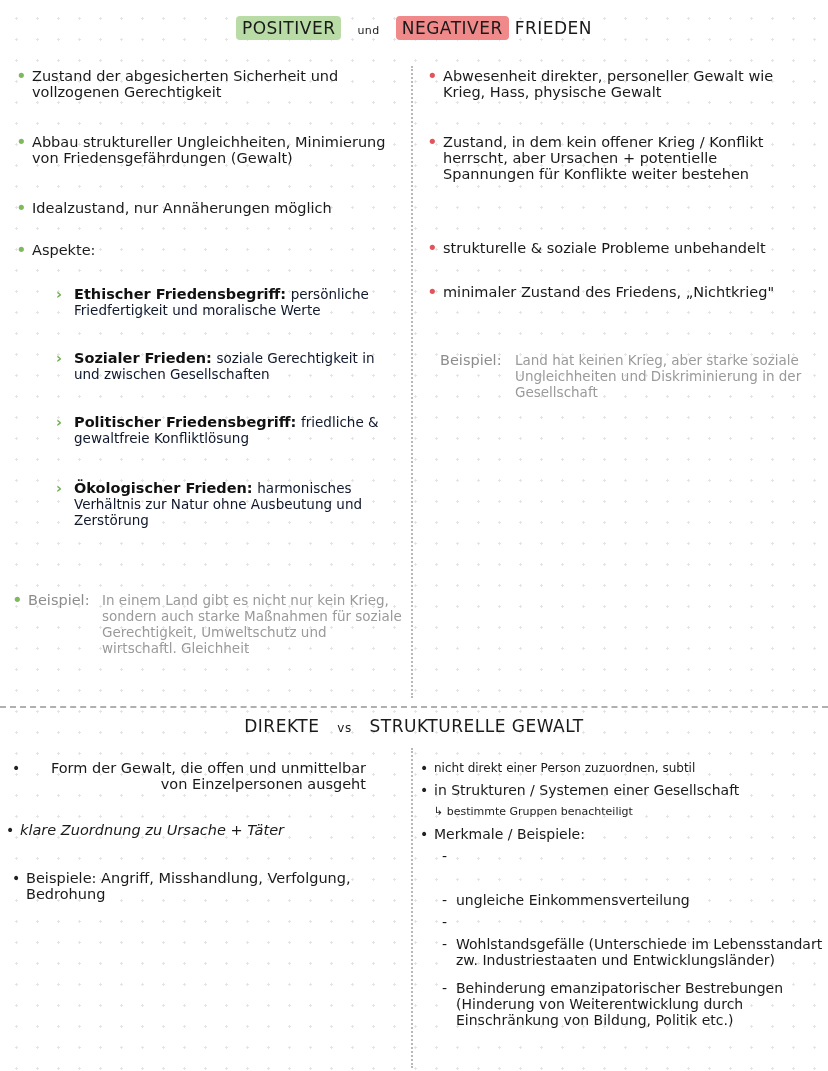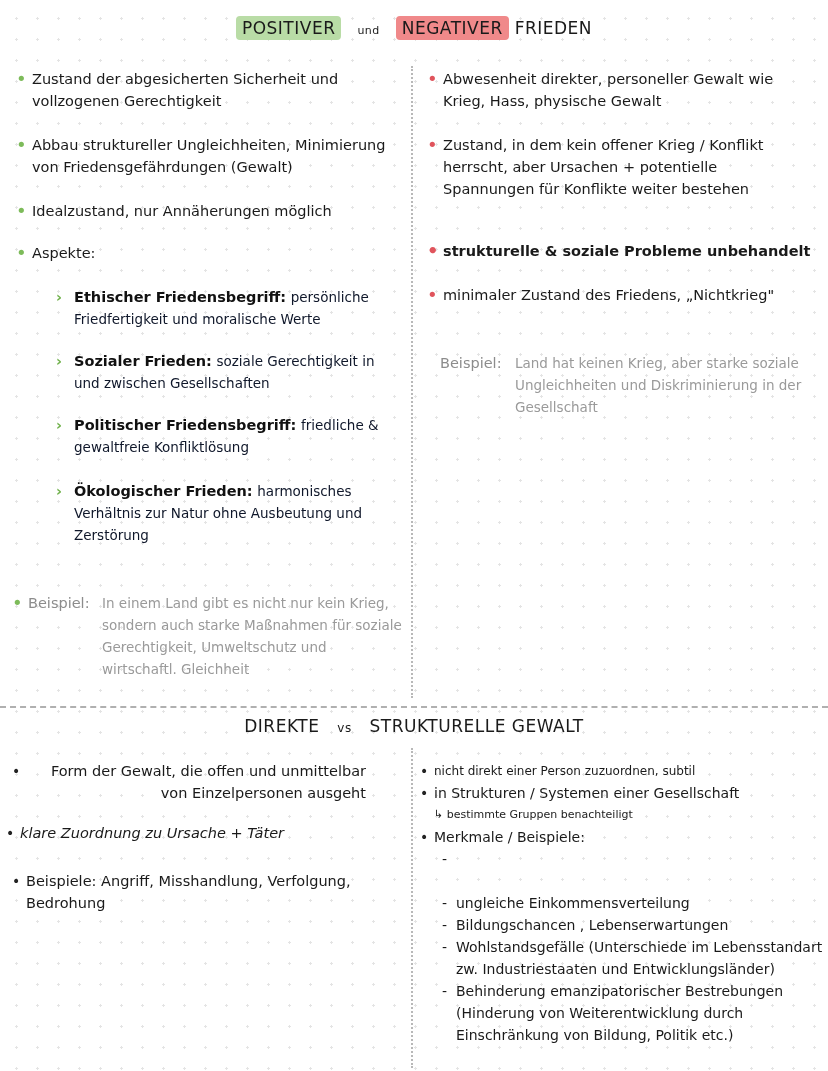--- a/index.html
+++ b/index.html
@@ -18,21 +18,21 @@
   }
   .hl-green { background:#b9dca6; padding:2px 6px; border-radius:4px; }
   .hl-red { background:#f0898a; padding:2px 6px; border-radius:4px; }
   .title .small { font-size:11px; margin:0 10px; }
   .vline {
     position:absolute; left:411px; width:0; border-left:2px dotted #b8b8b8;
   }
   .hline {
     position:absolute; left:0; right:0; top:706px; height:0; border-top:2px dashed #b0b0b0;
   }
-  .item { position:absolute; font-size:14.5px; line-height:22px; }
+  .item { position:absolute; font-size:14.5px; line-height:16px; }
   .bullet-g::before { content:"•"; color:#7dbb5a; position:absolute; left:-16px; font-size:18px; }
   .bullet-r::before { content:"•"; color:#e0545c; position:absolute; left:-16px; font-size:18px; }
   .bullet-k::before { content:"•"; color:#222; position:absolute; left:-14px; font-size:14px; }
   .arrow { position:absolute; left:-18px; color:#6fb04a; font-weight:bold; }
   .term { font-weight:bold; color:#111; }
   .desc { color:#0f172a; font-size:13.5px; }
   .grey { color:#8c8c8c; }
   .greyish { color:#9a9a9a; font-size:13.5px; }
   .sub { font-size:11px; color:#222; }
   .dash { position:absolute; left:-14px; }
@@ -83,21 +83,21 @@
     <span class="desc">harmonisches Verhältnis zur Natur ohne Ausbeutung und Zerstörung</span>
   </div>
 
   <div class="item bullet-g grey" style="left:28px;top:592px;width:80px;">Beispiel:</div>
   <div class="item greyish" style="left:102px;top:592px;width:300px;">In einem Land gibt es nicht nur kein Krieg, sondern auch starke Maßnahmen für soziale Gerechtigkeit, Umweltschutz und wirtschaftl. Gleichheit</div>
 </div>
 
 <div>
   <div class="item bullet-r" style="left:443px;top:68px;width:370px;">Abwesenheit direkter, personeller Gewalt wie Krieg, Hass, physische Gewalt</div>
   <div class="item bullet-r" style="left:443px;top:134px;width:370px;">Zustand, in dem kein offener Krieg / Konflikt herrscht, aber Ursachen + potentielle Spannungen für Konflikte weiter bestehen</div>
-  <div class="item bullet-r" style="left:443px;top:240px;width:380px;font-weight:bold;">strukturelle &amp; soziale Probleme unbehandelt</div>
+  <div class="item bullet-r" style="left:443px;top:240px;width:380px;">strukturelle &amp; soziale Probleme unbehandelt</div>
   <div class="item bullet-r" style="left:443px;top:284px;width:380px;">minimaler Zustand des Friedens, „Nichtkrieg"</div>
   <div class="item grey" style="left:440px;top:352px;width:80px;">Beispiel:</div>
   <div class="item greyish" style="left:515px;top:352px;width:305px;">Land hat keinen Krieg, aber starke soziale Ungleichheiten und Diskriminierung in der Gesellschaft</div>
 </div>
 
 <div class="title2">
   <span>DIREKTE</span>
   <span class="vs">vs</span>
   <span>STRUKTURELLE GEWALT</span>
 </div>
@@ -108,16 +108,16 @@
   <div class="item bullet-k" style="left:26px;top:870px;width:360px;">Beispiele: Angriff, Misshandlung, Verfolgung, Bedrohung</div>
 </div>
 
 <div>
   <div class="item bullet-k" style="left:434px;top:760px;width:390px;font-size:12px;">nicht direkt einer Person zuzuordnen, subtil</div>
   <div class="item bullet-k" style="left:434px;top:782px;width:390px;font-size:14px;">in Strukturen / Systemen einer Gesellschaft</div>
   <div class="item sub" style="left:434px;top:804px;width:390px;">↳ bestimmte Gruppen benachteiligt</div>
   <div class="item bullet-k" style="left:434px;top:826px;width:390px;font-size:14px;">Merkmale / Beispiele:</div>
   <div class="item" style="left:456px;top:848px;width:360px;font-size:14px;"><span class="dash">-</span></div>
   <div class="item" style="left:456px;top:892px;width:360px;font-size:14px;"><span class="dash">-</span><span>ungleiche Einkommensverteilung</span></div>
-  <div class="item" style="left:456px;top:914px;width:360px;font-size:14px;"><span class="dash">-</span><span>Bildungschancen , Lebenserwartungen</span></div>
+  <div class="item" style="left:456px;top:914px;width:360px;font-size:14px;"><span class="dash">-</span></div>
   <div class="item" style="left:456px;top:936px;width:368px;font-size:14px;"><span class="dash">-</span><span>Wohlstandsgefälle (Unterschiede im Lebensstandart zw. Industriestaaten und Entwicklungsländer)</span></div>
   <div class="item" style="left:456px;top:980px;width:360px;font-size:14px;"><span class="dash">-</span><span>Behinderung emanzipatorischer Bestrebungen (Hinderung von Weiterentwicklung durch Einschränkung von Bildung, Politik etc.)</span></div>
 </div>
 
 </body></html>

